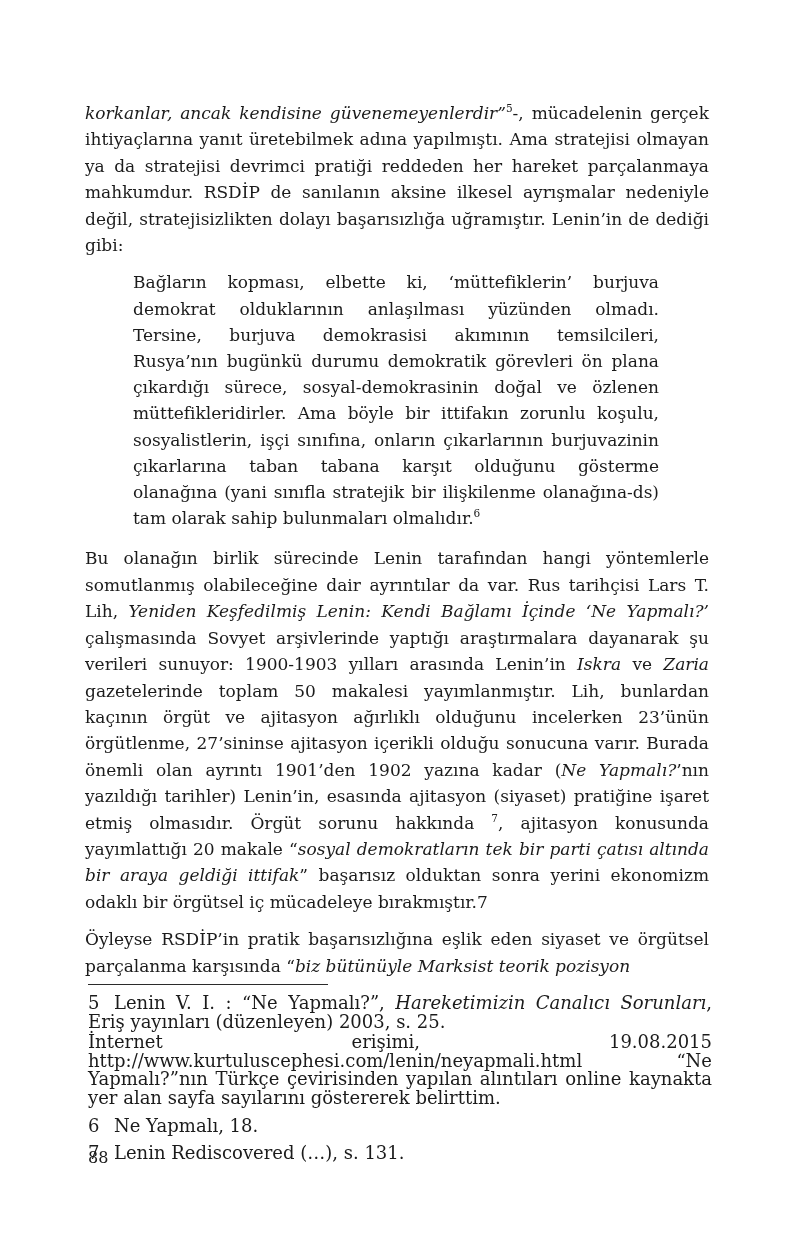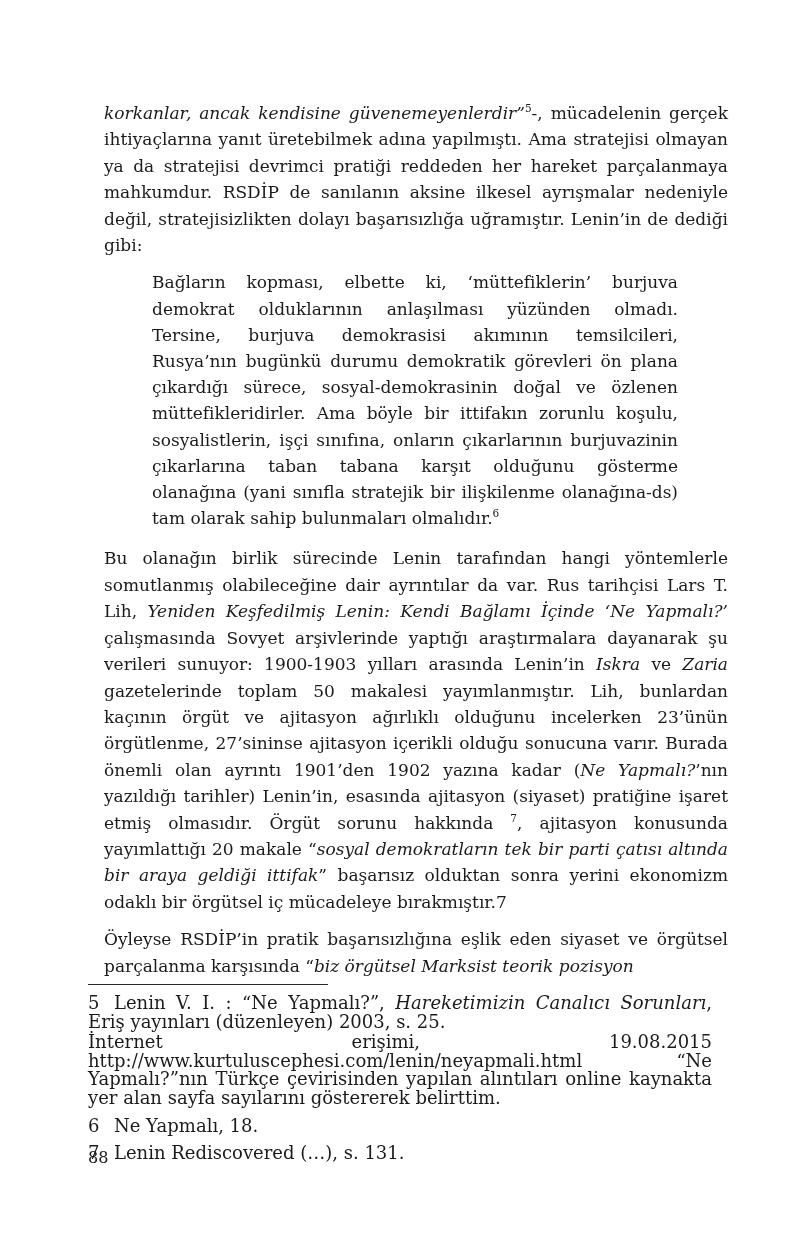--- a/index.html
+++ b/index.html
@@ -7,21 +7,21 @@
   body {
     width: 798px;
     height: 1241px;
     position: relative;
     overflow: hidden;
     font-family: "DejaVu Serif", "Liberation Serif", serif;
     color: #1b1b1b;
   }
   .text-block {
     position: absolute;
-    left: 104px;
+    left: 85px;
     top: 100px;
     width: 624px;
   }
   .para {
     font-size: 17px;
     line-height: 26.4px;
     text-align: justify;
     margin-bottom: 11px;
     hyphens: auto;
     -webkit-hyphens: auto;
@@ -71,21 +71,21 @@
 <body>
 
 <div class="text-block">
 
   <p class="para"><span class="it">korkanlar, ancak kendisine güvenemeyenlerdir”</span><sup>5</sup><span>-, mücadelenin gerçek ihtiyaçlarına yanıt üretebilmek adına yapılmıştı. Ama stratejisi olmayan ya da stratejisi devrimci pratiği reddeden her hareket parçalanmaya mahkumdur. RSDİP de sanılanın aksine ilkesel ayrışmalar nedeniyle değil, stratejisizlikten dolayı başarısızlığa uğramıştır. Lenin’in de dediği gibi:</span></p>
 
   <blockquote class="quote"><span>Bağların kopması, elbette ki, ‘müttefiklerin’ burjuva demokrat olduklarının anlaşılması yüzünden olmadı. Tersine, burjuva demokrasisi akımının temsilcileri, Rusya’nın bugünkü durumu demokratik görevleri ön plana çıkardığı sürece, sosyal-demokrasinin doğal ve özlenen müttefikleridirler. Ama böyle bir ittifakın zorunlu koşulu, sosyalistlerin, işçi sınıfına, onların çıkarlarının burjuvazinin çıkarlarına taban tabana karşıt olduğunu gösterme olanağına (yani sınıfla stratejik bir ilişkilenme olanağına-ds) tam olarak sahip bulunmaları olmalıdır.</span><sup>6</sup></blockquote>
 
   <p class="para"><span>Bu olanağın birlik sürecinde Lenin tarafından hangi yöntemlerle somutlanmış olabileceğine dair ayrıntılar da var. Rus tarihçisi Lars T. Lih, </span><span class="it">Yeniden Keşfedilmiş Lenin: Kendi Bağlamı İçinde ‘Ne Yapmalı?’</span><span> çalışmasında Sovyet arşivlerinde yaptığı araştırmalara dayanarak şu verileri sunuyor: 1900-1903 yılları arasında Lenin’in </span><span class="it">Iskra</span><span> ve </span><span class="it">Zaria</span><span> gazetelerinde toplam 50 makalesi yayımlanmıştır. Lih, bunlardan kaçının örgüt ve ajitasyon ağırlıklı olduğunu incelerken 23’ünün örgütlenme, 27’sininse ajitasyon içerikli olduğu sonucuna varır. Burada önemli olan ayrıntı 1901’den 1902 yazına kadar (</span><span class="it">Ne Yapmalı?</span><span>’nın yazıldığı tarihler) Lenin’in, esasında ajitasyon (siyaset) pratiğine işaret etmiş olmasıdır. Örgüt sorunu hakkında </span><sup>7</sup><span>, ajitasyon konusunda yayımlattığı 20 makale “</span><span class="it">sosyal demokratların tek bir parti çatısı altında bir araya geldiği ittifak</span><span>” başarısız olduktan sonra yerini ekonomizm odaklı bir örgütsel iç mücadeleye bırakmıştır.7</span></p>
 
-  <p class="para"><span>Öyleyse RSDİP’in pratik başarısızlığına eşlik eden siyaset ve örgütsel parçalanma karşısında “</span><span class="it">biz örgütsel Marksist teorik pozisyon</span></p>
+  <p class="para"><span>Öyleyse RSDİP’in pratik başarısızlığına eşlik eden siyaset ve örgütsel parçalanma karşısında “</span><span class="it">biz bütünüyle Marksist teorik pozisyon</span></p>
 
 </div>
 
 <div class="footnotes">
 
   <div class="fn-rule"></div>
 
   <p class="fn"><span class="fn-marker">5</span><span>Lenin V. I. : “Ne Yapmalı?”, </span><span class="it">Hareketimizin Canalıcı Sorunları</span><span>, Eriş yayınları (düzenleyen) 2003, s. 25.</span></p>
 
   <p class="fn"><span>İnternet erişimi, 19.08.2015 http://www.kurtuluscephesi.com/lenin/neyapmali.html “Ne Yapmalı?”nın Türkçe çevirisinden yapılan alıntıları online kaynakta yer alan sayfa sayılarını göstererek belirttim.</span></p>

